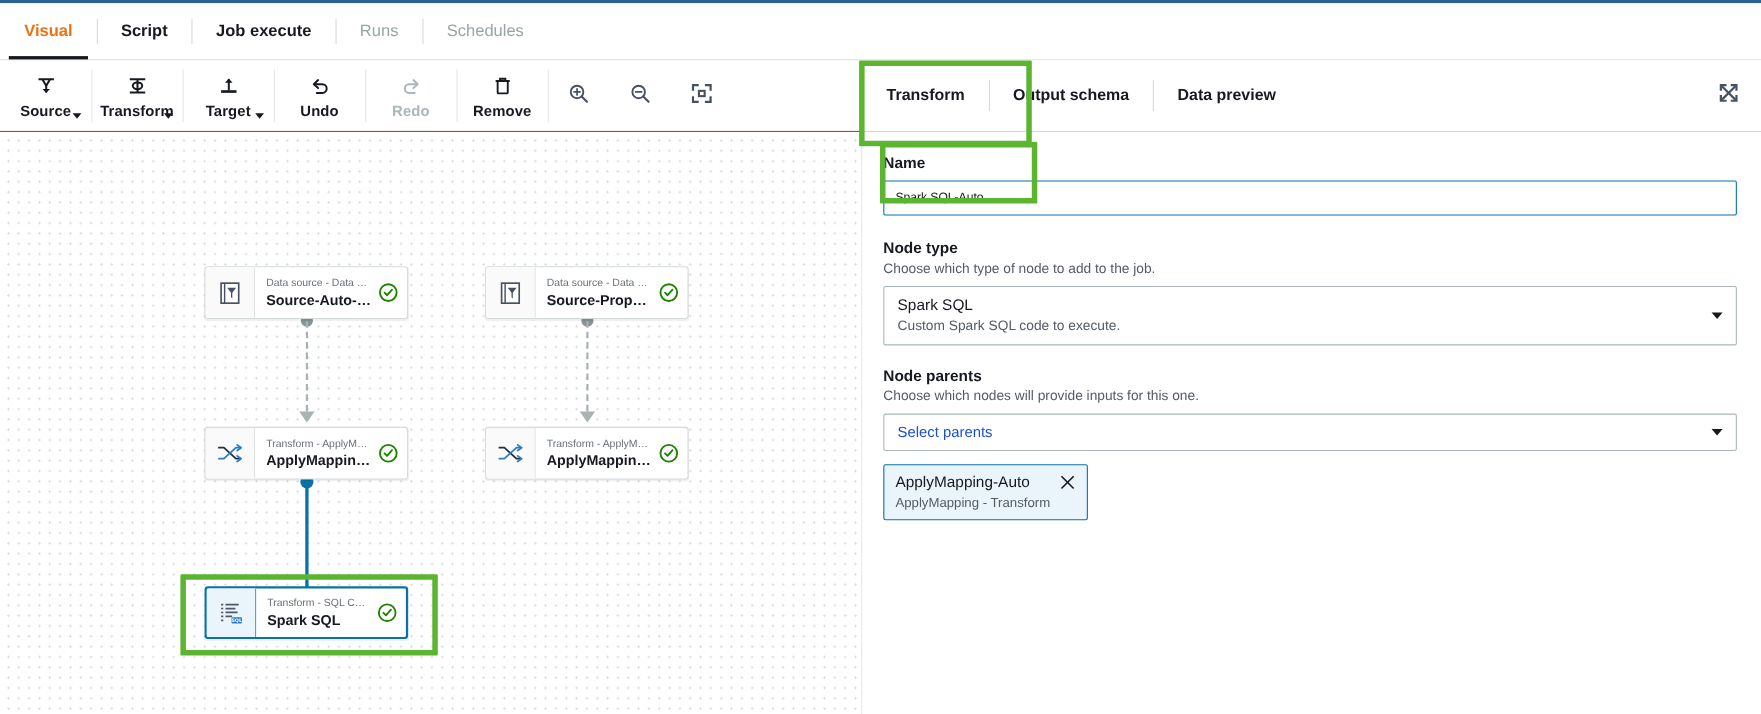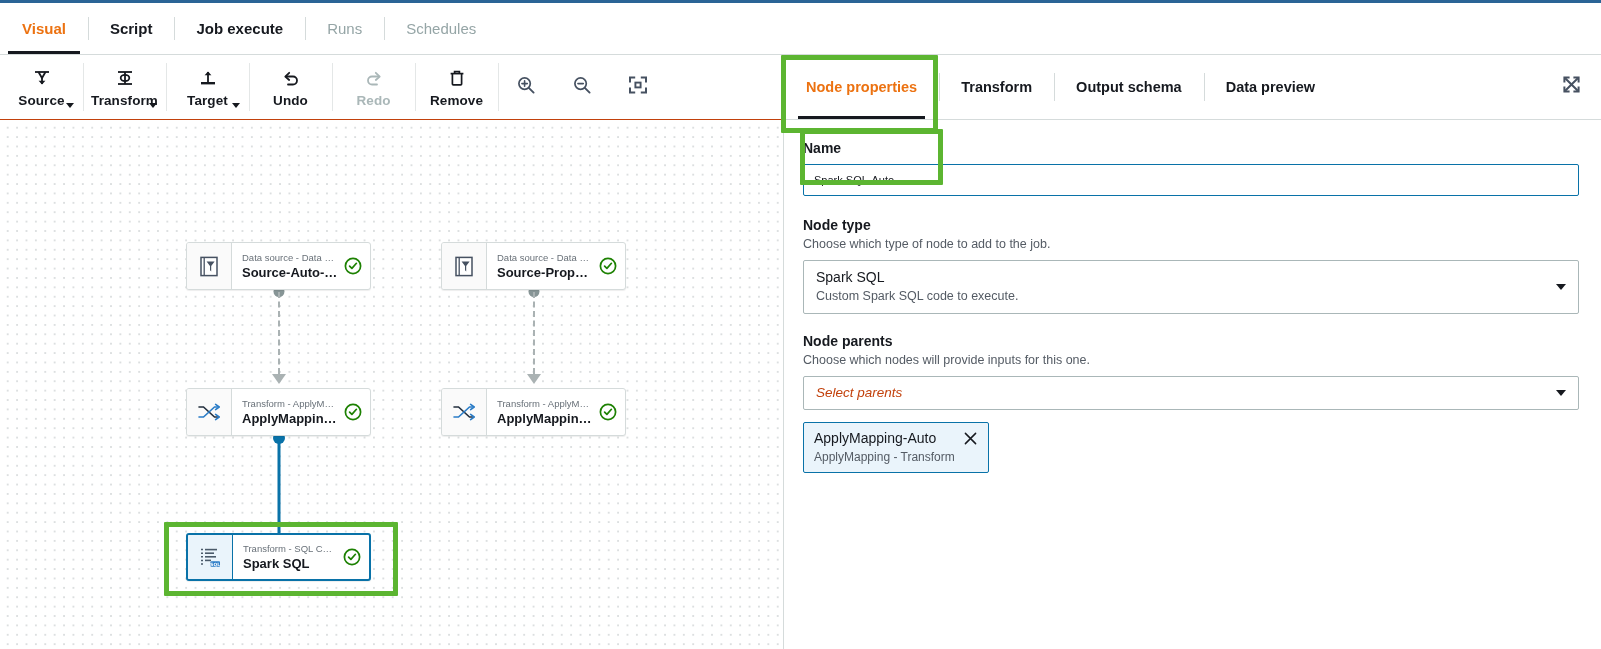--- a/index.html
+++ b/index.html
@@ -203,21 +203,21 @@
   .select-box {
     margin-top: 7px; width: 100%;
     border: 1px solid #aab7b8; border-radius: 2px;
     background: #ffffff;
     display: flex; align-items: center; justify-content: space-between;
     padding: 6px 12px 7px 12px; cursor: pointer;
   }
   .select-box.tall { padding: 7px 12px 8px 12px; }
   .select-main { font-size: 14px; color: #16191f; line-height: 19px; }
   .select-sub { font-size: 12.5px; color: #545b64; line-height: 17px; margin-top: 1px; }
-  .select-ph { font-size: 13.5px; color: #c2410c; font-style: italic; line-height: 19px; }
+  .select-ph { font-size: 13.5px; color: #1d4ed8; line-height: 19px; }
   .caret-down {
     width: 0; height: 0; flex: 0 0 auto;
     border-left: 5px solid transparent; border-right: 5px solid transparent;
     border-top: 6px solid #16191f;
   }
   .chip {
     margin-top: 12px; display: inline-block;
     border: 1px solid #0972a8; border-radius: 2px;
     background: #eaf4fb;
     padding: 6px 10px 7px 10px;
@@ -499,23 +499,20 @@
           </svg>
         </div>
       </div>
     </div>
 
   </div>
 
   <div class="panel">
 
     <div class="panel-tabs">
-      <div class="panel-tab active">
-        <span>Node properties</span>
-      </div>
       <div class="panel-tab">
         <span>Transform</span>
       </div>
       <div class="panel-tab">
         <span>Output schema</span>
       </div>
       <div class="panel-tab">
         <span>Data preview</span>
       </div>
       <div class="panel-expand">

